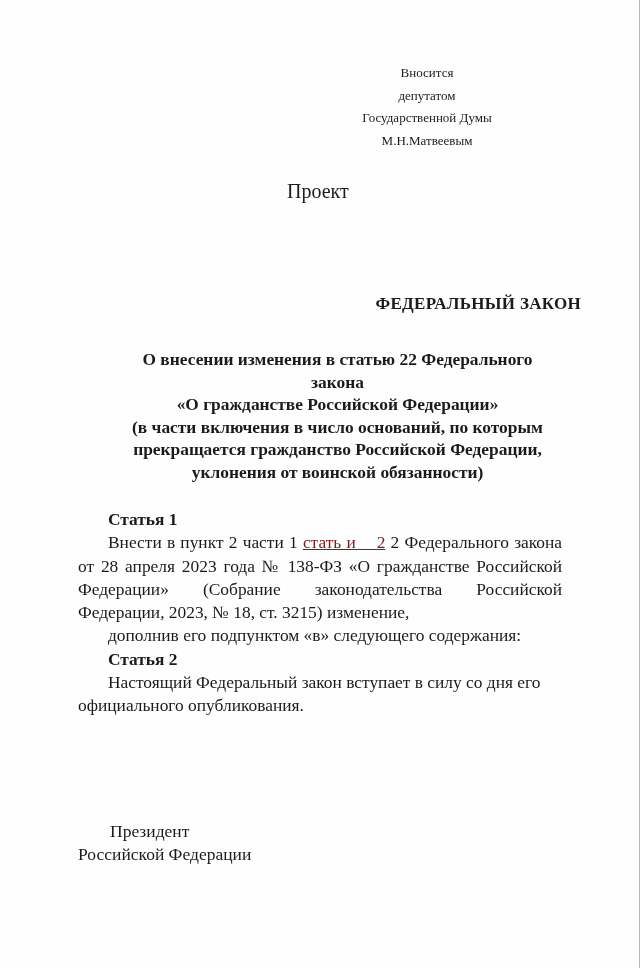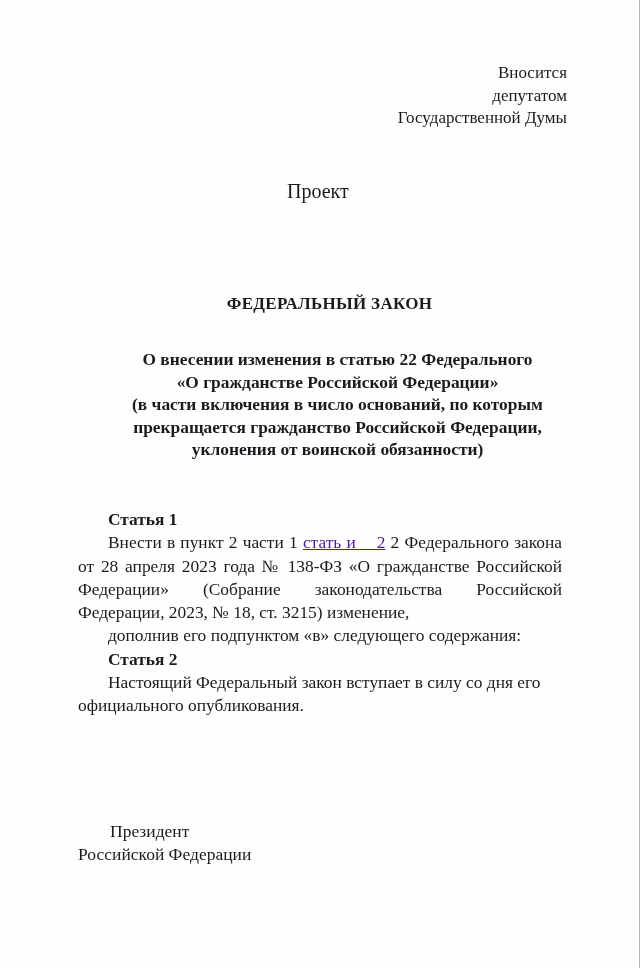--- a/index.html
+++ b/index.html
@@ -24,41 +24,41 @@
     border-right: 1px solid #b9b9b9;
     padding: 0;
   }
 
   
   .submitter {
     position: absolute;
     left: 287px;
     top: 62px;
     width: 280px;
-    font-size: 17px;
+    font-size: 13px;
     line-height: 22.5px;
-    text-align: right;
+    text-align: center;
   }
   .submitter div { white-space: nowrap; }
 
   .project {
     position: absolute;
     left: 287px;
     top: 180px;
     font-size: 20px;
     line-height: 22.5px;
   }
 
   
   .law-heading {
     position: absolute;
     left: 78px;
     right: 58px;
     top: 294px;
-    text-align: center;
+    text-align: right;
     font-weight: bold;
     font-size: 17px;
     letter-spacing: 0.3px;
   }
 
   .title-block {
     position: absolute;
     left: 72px;
     right: 36px;
     top: 348px;
@@ -84,21 +84,21 @@
     margin: 0;
   }
   p.para {
     margin: 0;
     text-align: justify;
     text-indent: 30px;
     text-justify: inter-word;
   }
   p.para.nojust { text-align: left; }
   .lnk {
-    color: #4c1d95;
+    color: #7f1d1d;
     text-decoration: underline;
     white-space: pre;
   }
 
   
   .signature {
     position: absolute;
     left: 78px;
     top: 814px;
     font-size: 17.5px;
@@ -110,28 +110,30 @@
 </style>
 </head>
 <body>
 
 <div class="page">
 
   <div class="submitter">
     <div>Вносится</div>
     <div>депутатом</div>
     <div>Государственной Думы</div>
+    <div>М.Н.Матвеевым</div>
   </div>
 
   <div class="project">Проект</div>
 
   <div class="law-heading">ФЕДЕРАЛЬНЫЙ ЗАКОН</div>
 
   <div class="title-block">
     <span class="tline">О внесении изменения в статью 22 Федерального</span>
+    <span class="tline">закона</span>
     <span class="tline">«О гражданстве Российской Федерации»</span>
     <span class="tline">(в части включения в число оснований, по которым</span>
     <span class="tline">прекращается гражданство Российской Федерации,</span>
     <span class="tline">уклонения от воинской обязанности)</span>
   </div>
 
   <div class="body-block">
 
     <div class="art-head">Статья 1</div>
 

